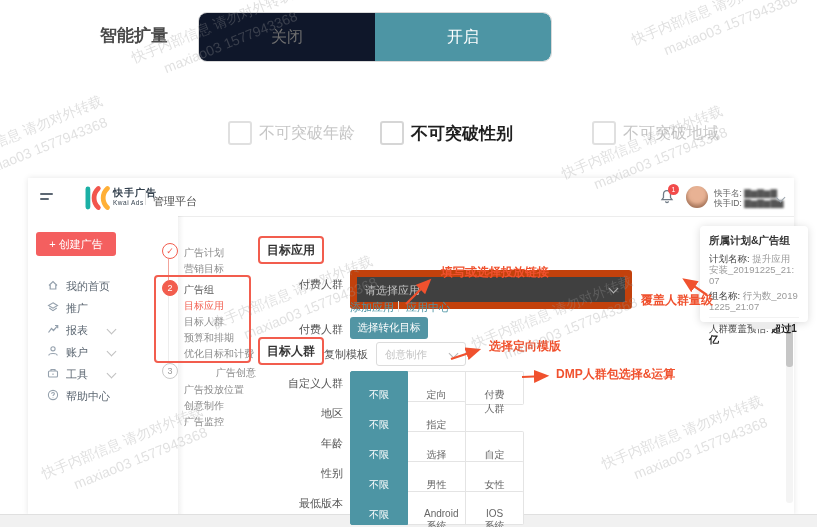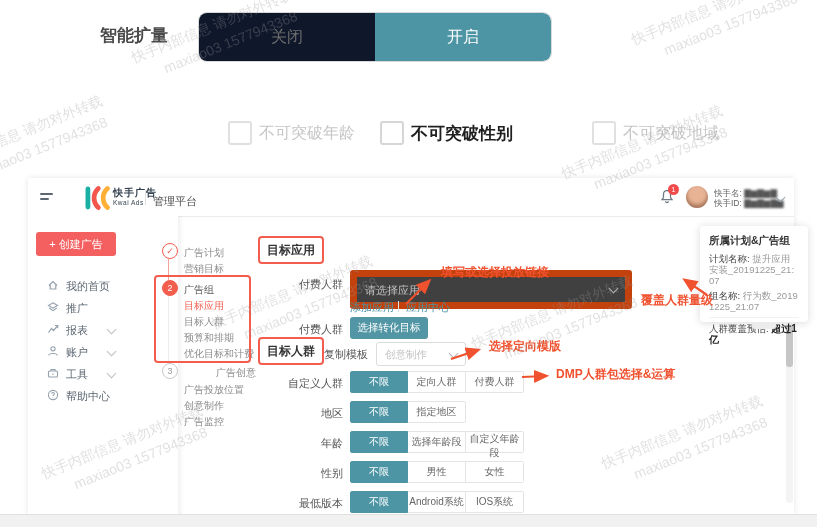--- a/index.html
+++ b/index.html
@@ -88,21 +88,21 @@
         border-bottom:1.3px solid #b5b5b5;transform:rotate(45deg);}
   .link{position:absolute;top:300px;font-size:11px;color:#4b93a3;cursor:pointer;white-space:nowrap;font-family:Liberation Mono, monospace;}
   .link-sep{left:398px;top:301px;width:1px;height:11px;background:#e0e0e0;}
   .teal-btn{left:350px;top:317px;width:78px;height:22px;background:#5295a4;border:none;border-radius:3px;
         color:#fff;font-size:10.5px;cursor:pointer;padding:0;}
   .tselect{left:376px;top:342px;width:88px;height:22px;border:1px solid #dcdcdc;border-radius:3px;background:#fff;cursor:pointer;}
   .tselect .ph{position:absolute;left:8px;top:5px;font-size:10.5px;color:#c3c3c3;}
   .tselect .dd-chev{top:7px;}
   .segs{position:absolute;left:350px;display:flex;}
   .seg{width:58px;height:22px;background:#fff;border:1px solid #e4e4e4;border-left:none;color:#666;
-        font-size:10px;padding:0;cursor:pointer;}
+        font-size:10px;padding:16px;cursor:pointer;}
   .seg:first-child{border-left:1px solid #e4e4e4;border-radius:2px 0 0 2px;}
   .seg:last-child{border-radius:0 2px 2px 0;}
   .seg.sel{background:#4d95a4;border-color:#4d95a4;color:#fff;}
 
   
   .anno-text{position:absolute;color:#f0512e;font-weight:700;font-size:12px;white-space:nowrap;z-index:35;}
   .anno-svg{position:absolute;left:0;top:0;pointer-events:none;z-index:35;}
 
   
   .panel{left:700px;top:226px;width:108px;height:96px;background:#fff;border-radius:4px;z-index:20;

